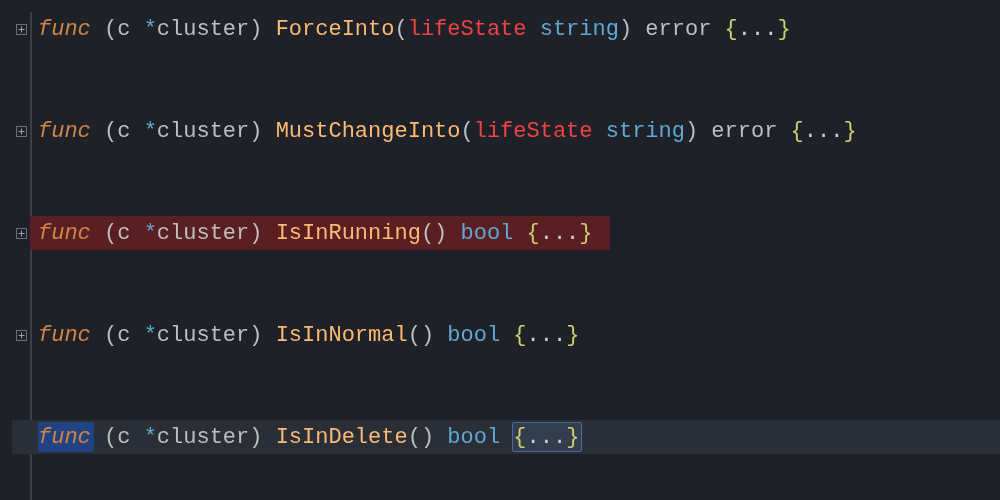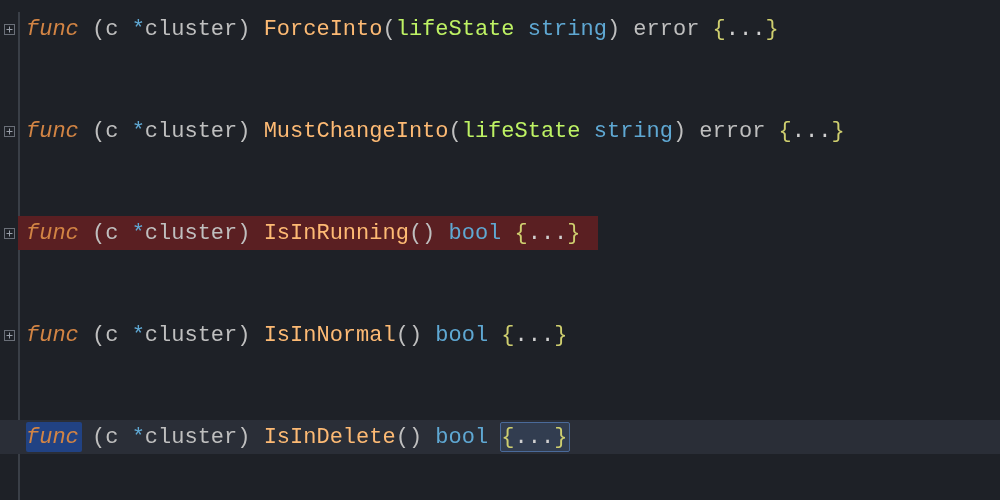--- a/index.html
+++ b/index.html
@@ -16,20 +16,21 @@
     width: 100%;
     height: 100%;
     padding-top: 12px;
   }
   .line {
     display: flex;
     align-items: center;
     height: 34px;
     white-space: pre;
     position: relative;
+    margin-left: 12px;
   }
   .gutter {
     width: 18px;
     display: inline-flex;
     align-items: center;
     justify-content: center;
     flex-shrink: 0;
   }
   .fold-icon {
     width: 12px;
@@ -44,21 +45,21 @@
     height: 34px;
     background: #3a3f47;
     flex-shrink: 0;
     margin-right: 6px;
   }
   .tok-keyword { color: #d28444; font-style: italic; }
   .tok-paren   { color: #bfbfbf; }
   .tok-ptr     { color: #5fa8d3; }
   .tok-type    { color: #bfbfbf; }
   .tok-func    { color: #fdba74; }
-  .tok-param   { color: #bef264; }
+  .tok-param   { color: #ef4444; }
   .tok-prim    { color: #5fa8d3; font-family: Liberation Mono, monospace; }
   .tok-brace   { color: #cfcf6f; }
   .tok-fold    { color: #d0d0d0; }
 
   .bg-deleted {
     position: absolute;
     background: #5a1f22;
     height: 34px;
     z-index: 0;
   }

